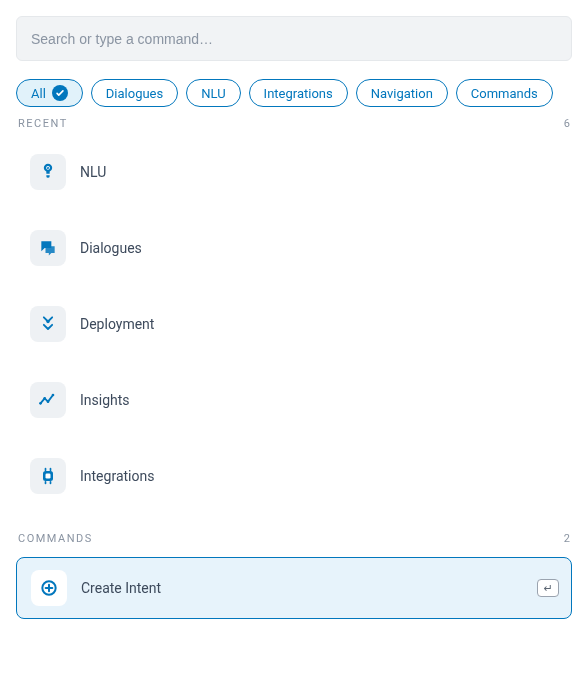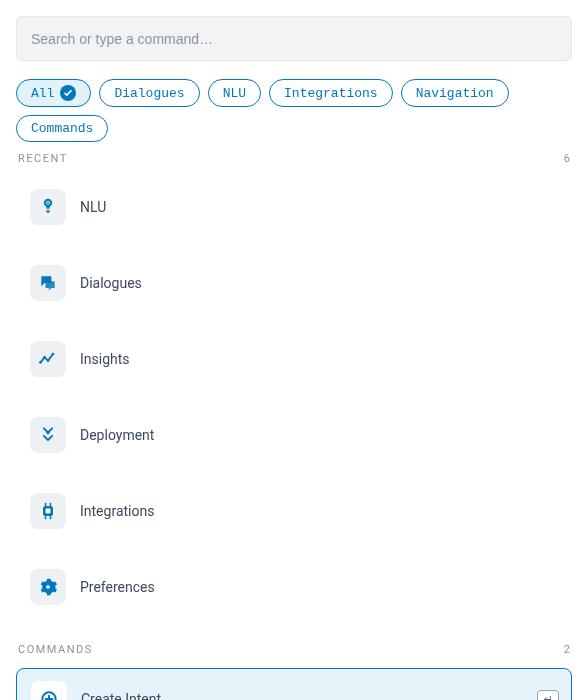--- a/index.html
+++ b/index.html
@@ -27,21 +27,20 @@
     background: transparent;
     font-size: 14px;
     color: #8b5cf6;
   }
   .search-input::placeholder { color: #8a94a2; }
 
   .chips {
     display: flex;
     flex-wrap: wrap;
     gap: 8px;
-    font-family: Liberation Mono, monospace;
   }
   .chip {
     display: inline-flex;
     align-items: center;
     gap: 6px;
     border: 1px solid #0277bd;
     background: #ffffff;
     color: #0277bd;
     padding: 5px 14px;
     border-radius: 18px;
@@ -186,60 +185,51 @@
           <path fill="#0277bd" d="M4 4h12v8H8l-4 4V4z"></path>
           <path fill="#0277bd" opacity="0.85" d="M9 10h11v8h-4l-3 3v-3H9v-8z"></path>
         </svg>
     </div>
     <span class="item-label">Dialogues</span>
   </div>
 
   <div class="item">
     <div class="icon-tile">
       <svg width="20" height="20" viewBox="0 0 24 24">
+          <path fill="none" stroke="#0277bd" stroke-width="2.2" stroke-linecap="round" stroke-linejoin="round" d="M7 4l5 5 5-5M7 13l5 5M17 13l-5 5"></path>
+          <circle cx="12" cy="9" r="2" fill="#0277bd"></circle>
+        </svg>
+    </div>
+    <span class="item-label">Deployment</span>
+  </div>
+
+  <div class="item">
+    <div class="icon-tile">
+      <svg width="20" height="20" viewBox="0 0 24 24">
           <path fill="none" stroke="#0277bd" stroke-width="2.2" stroke-linecap="round" stroke-linejoin="round" d="M3 16l5-6 4 4 6-8"></path>
           <circle cx="3" cy="16" r="1.6" fill="#0277bd"></circle>
           <circle cx="8" cy="10" r="1.6" fill="#0277bd"></circle>
           <circle cx="12" cy="14" r="1.6" fill="#0277bd"></circle>
           <circle cx="18" cy="6" r="1.6" fill="#0277bd"></circle>
         </svg>
     </div>
     <span class="item-label">Insights</span>
   </div>
 
   <div class="item">
     <div class="icon-tile">
       <svg width="20" height="20" viewBox="0 0 24 24">
-          <path fill="none" stroke="#0277bd" stroke-width="2.2" stroke-linecap="round" stroke-linejoin="round" d="M7 4l5 5 5-5M7 13l5 5M17 13l-5 5"></path>
-          <circle cx="12" cy="9" r="2" fill="#0277bd"></circle>
-        </svg>
-    </div>
-    <span class="item-label">Deployment</span>
-  </div>
-
-  <div class="item">
-    <div class="icon-tile">
-      <svg width="20" height="20" viewBox="0 0 24 24">
           <rect x="6" y="6" width="12" height="12" rx="3" fill="#0277bd"></rect>
           <rect x="9" y="9" width="6" height="6" rx="1.5" fill="#ffffff"></rect>
           <path stroke="#0277bd" stroke-width="2" stroke-linecap="round" d="M9 3v2M15 3v2M9 19v2M15 19v2"></path>
         </svg>
     </div>
     <span class="item-label">Integrations</span>
   </div>
 
-  <div class="item">
-    <div class="icon-tile">
-      <svg width="20" height="20" viewBox="0 0 24 24">
-          <path fill="#0277bd" d="M12 8a4 4 0 100 8 4 4 0 000-8zm9 4a7.9 7.9 0 00-.2-1.7l2-1.6-2-3.4-2.4 1a8 8 0 00-2.9-1.7L15 2h-4l-.5 2.6a8 8 0 00-2.9 1.7l-2.4-1-2 3.4 2 1.6A7.9 7.9 0 005 12c0 .6.1 1.1.2 1.7l-2 1.6 2 3.4 2.4-1a8 8 0 002.9 1.7L11 22h4l.5-2.6a8 8 0 002.9-1.7l2.4 1 2-3.4-2-1.6c.1-.6.2-1.1.2-1.7z"></path>
-          <circle cx="12" cy="12" r="2.2" fill="#ffffff"></circle>
-        </svg>
-    </div>
-    <span class="item-label">Preferences</span>
-  </div>
 
 </div>
 
 <div class="section-head">
   <span>Commands</span>
   <span class="count">2</span>
 </div>
 
 <div class="list">
 

